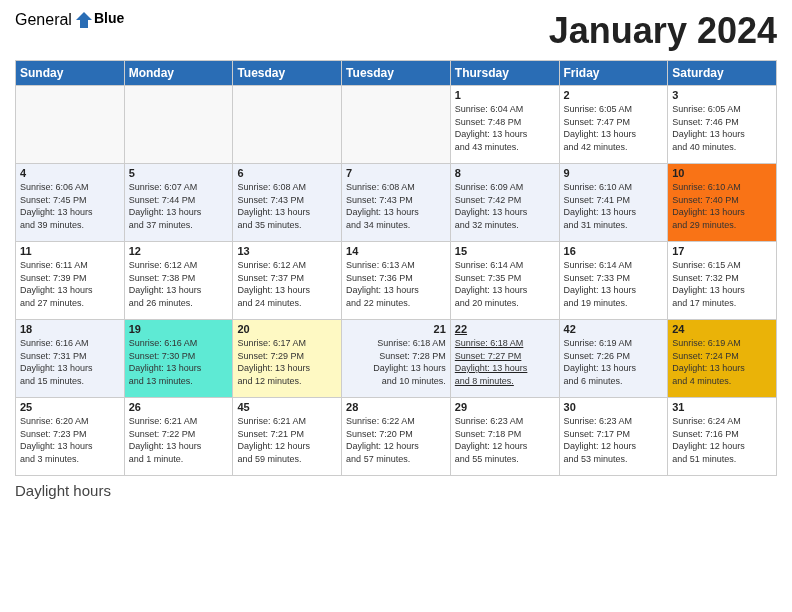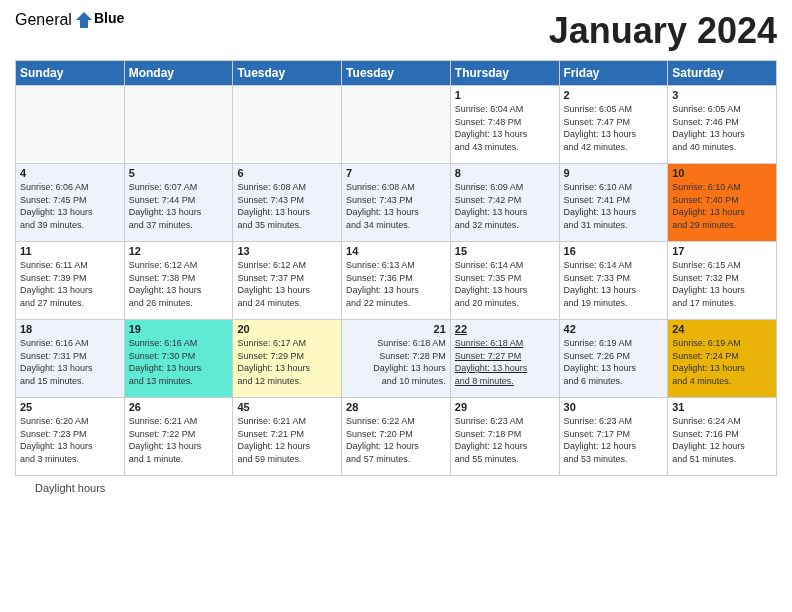--- a/index.html
+++ b/index.html
@@ -83,23 +83,22 @@
       font-weight: bold;
       margin-bottom: 2px;
     }
     .day-info {
       font-size: 9px;
       line-height: 1.4;
       color: #333;
     }
     .footer {
       margin-top: 6px;
-      font-size: 11px;
+      font-size: 15px;
       color: #444;
-      margin-left: 20px;
     }
   </style>
 </head>
 <body>
 
 <div class="page">
   <div class="header">
     <div class="logo">
       <div class="logo-text">
         <span>General</span>

